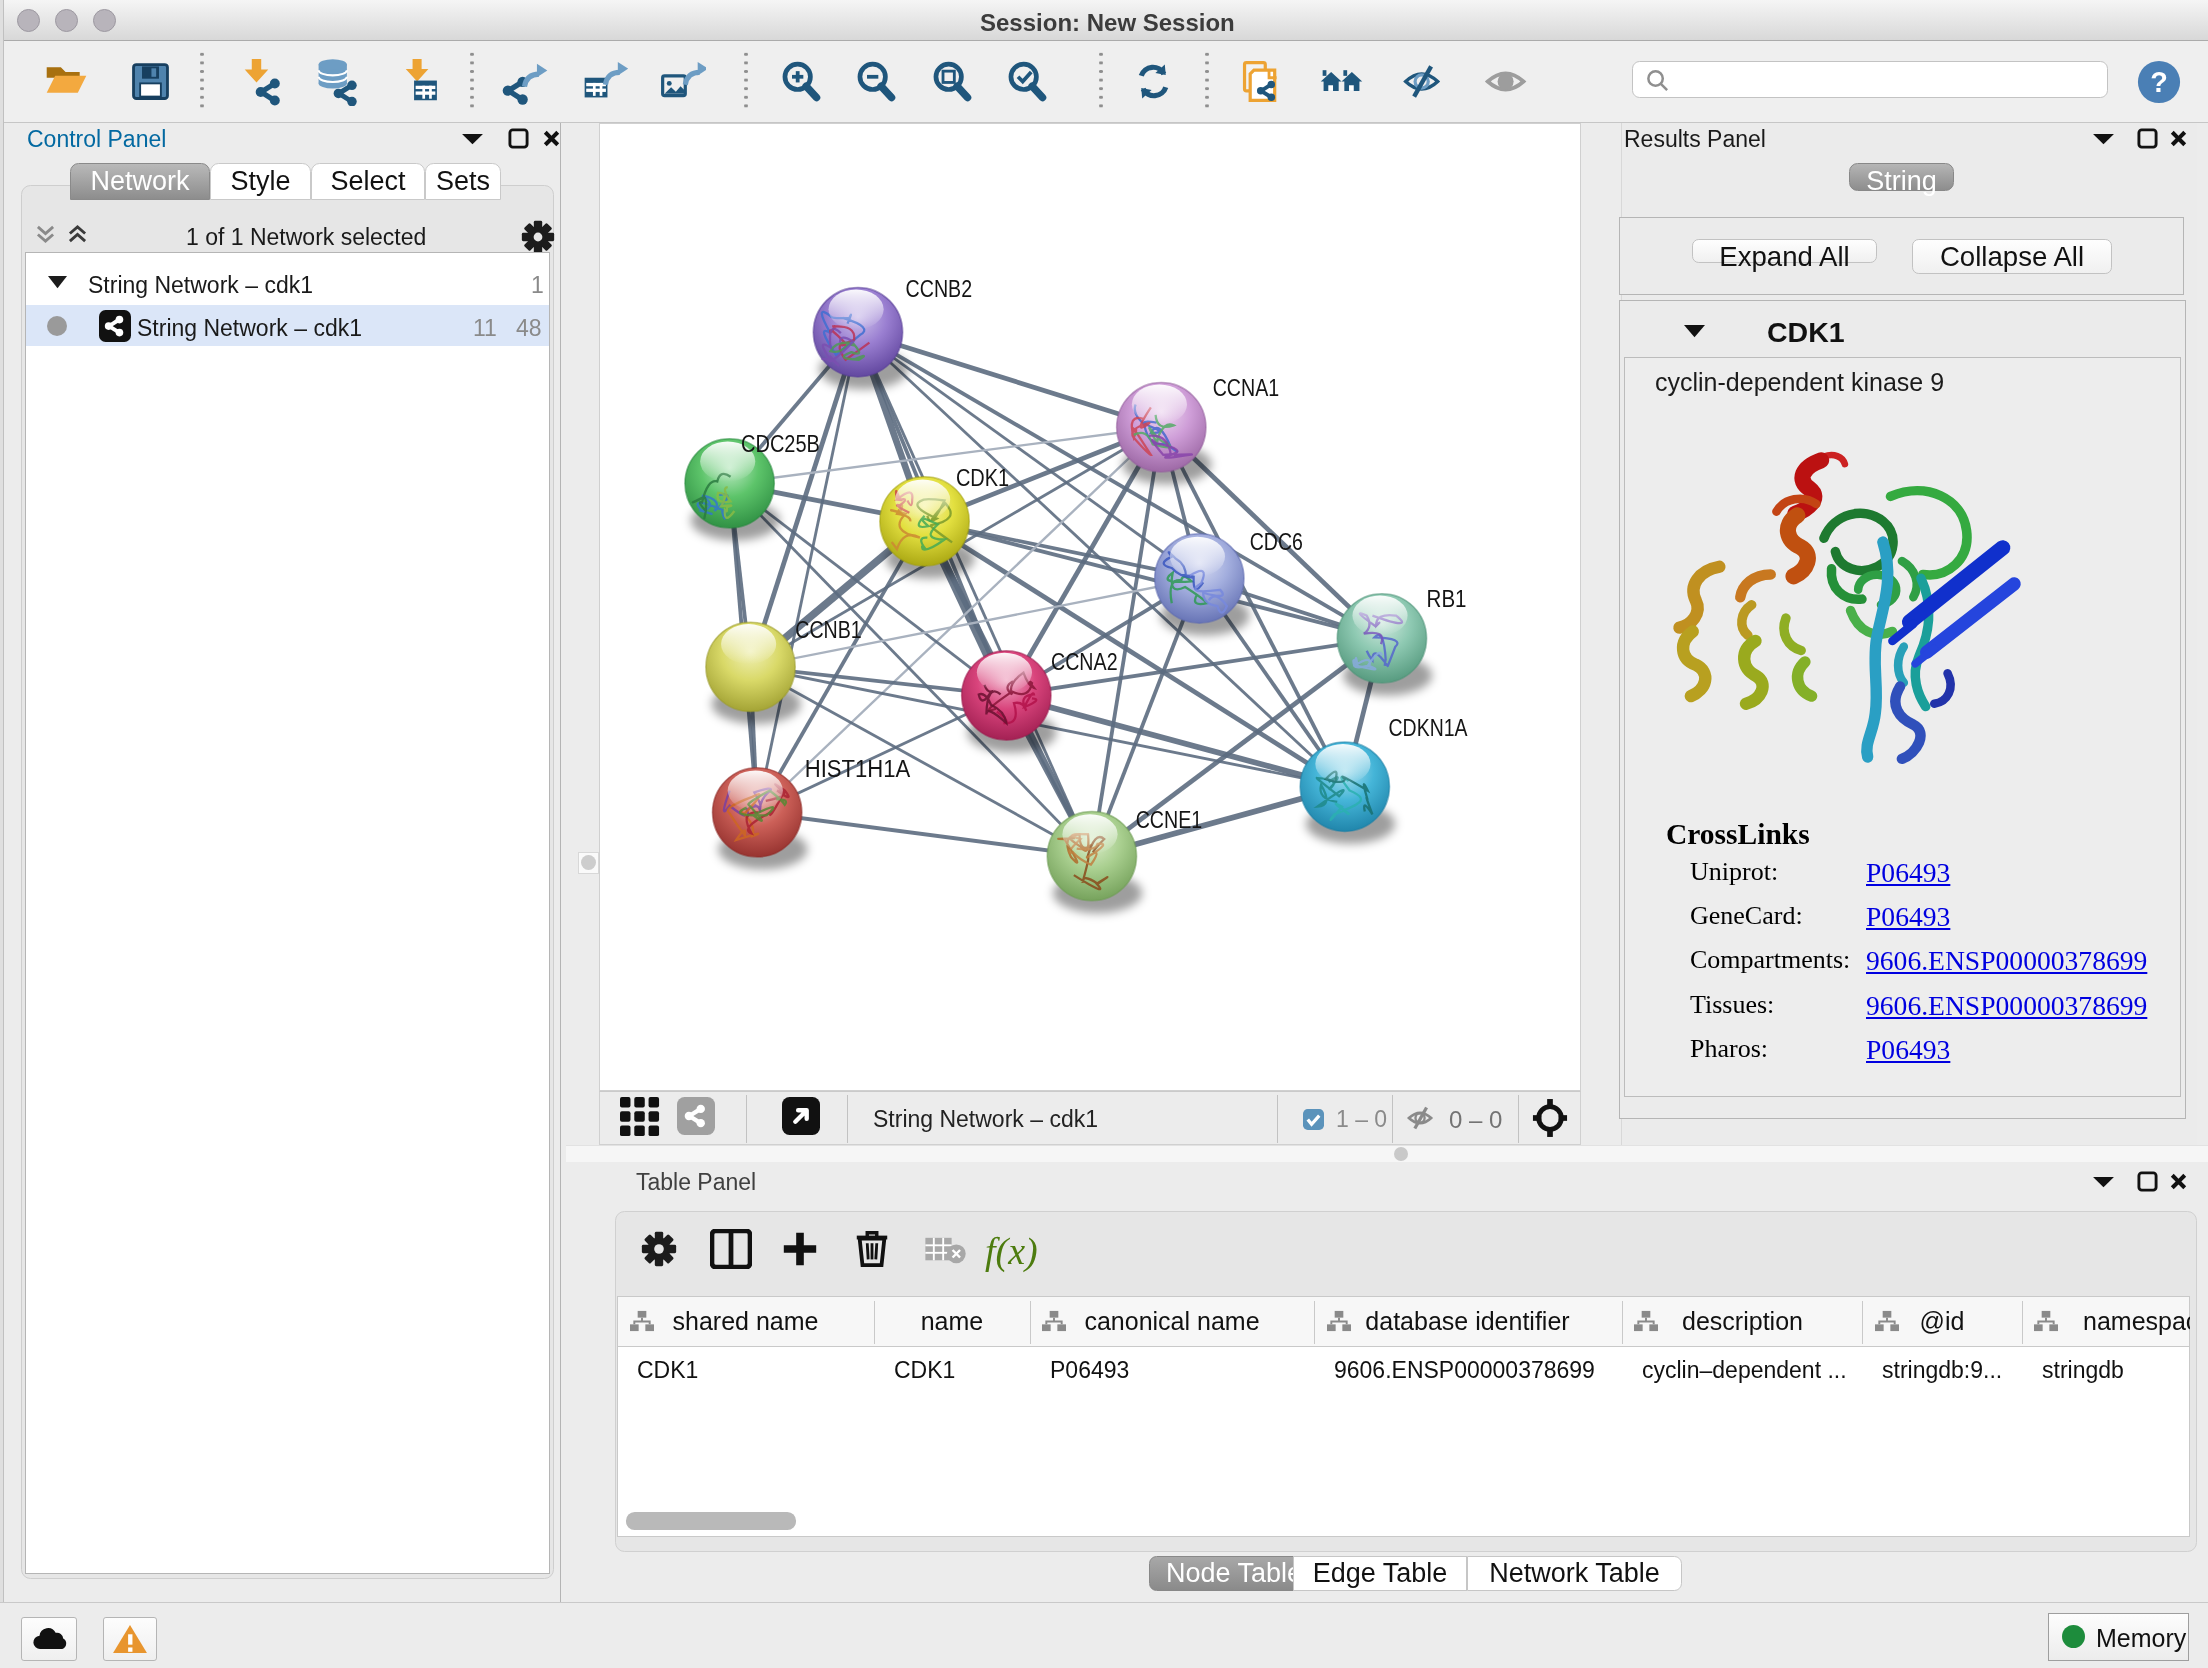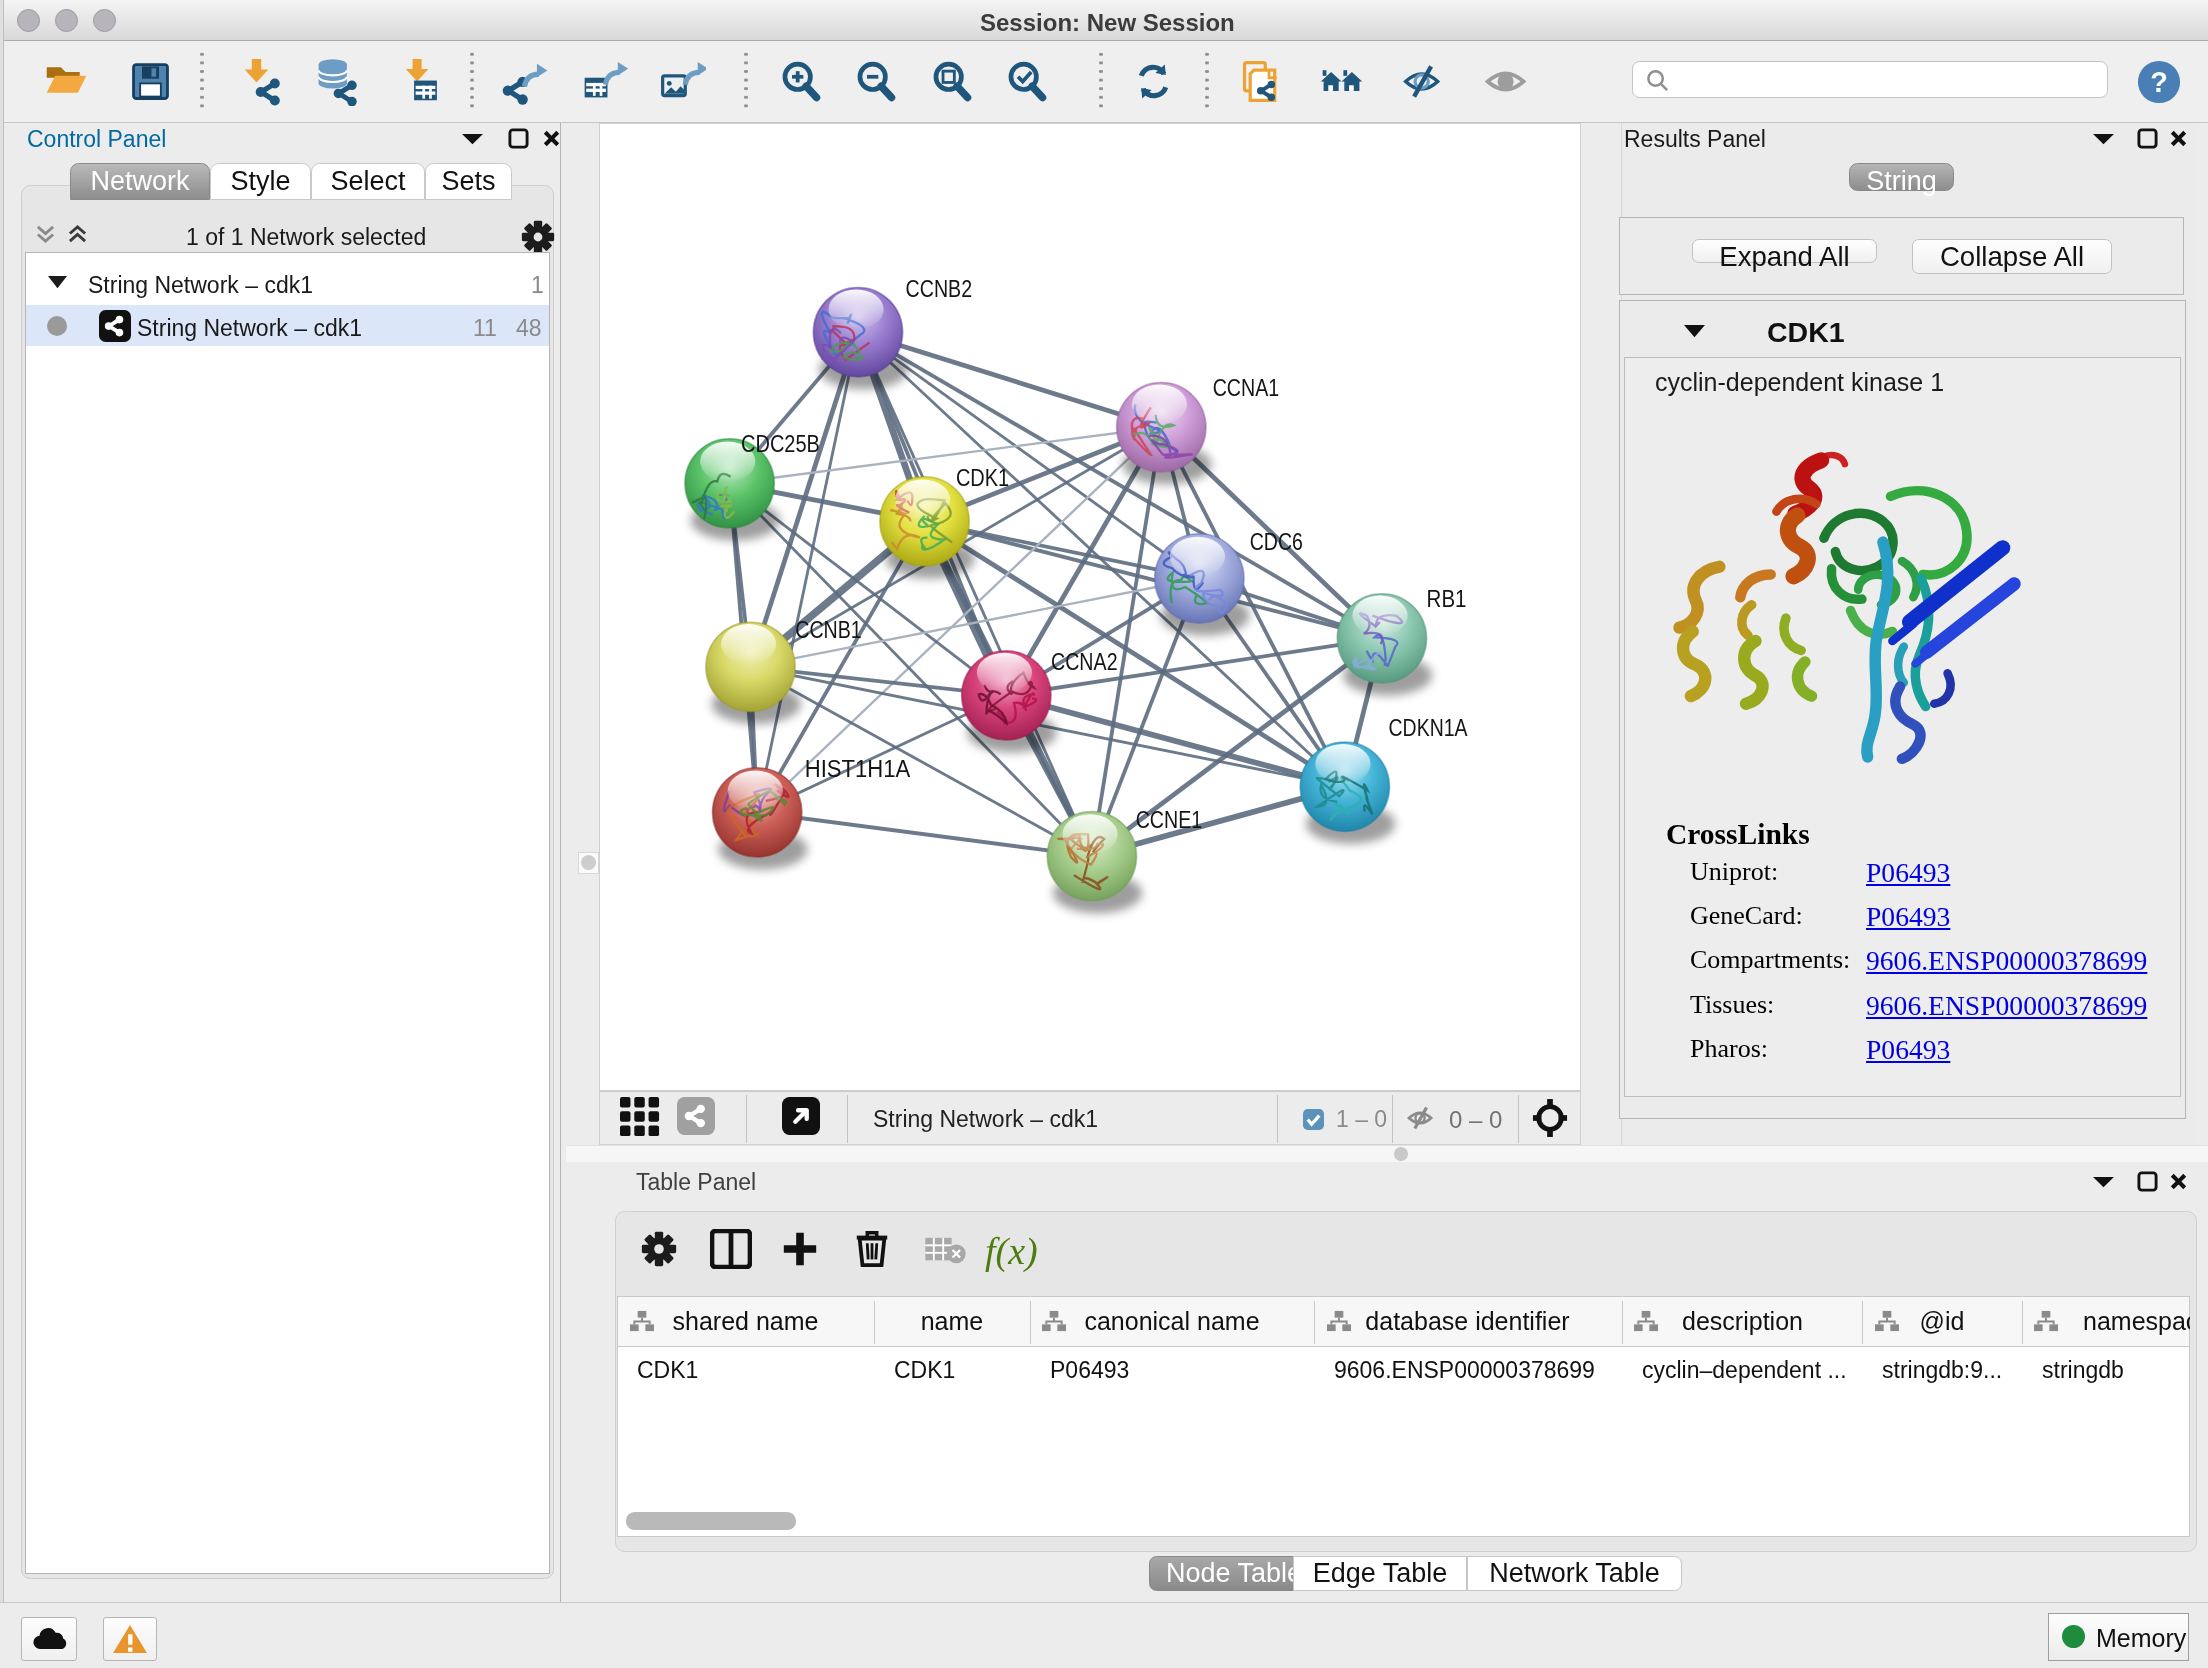--- a/index.html
+++ b/index.html
@@ -156,21 +156,21 @@
 <svg style="position:absolute;left:508px;top:128px" width="21" height="21" viewBox="0 0 22 22">
     <rect x="2" y="2" width="18" height="18" rx="3" fill="none" stroke="#111" stroke-width="3"></rect>
   </svg>
 <svg style="position:absolute;left:540px;top:127px" width="23" height="23" viewBox="0 0 24 24">
     <path d="M4,7 L7,4 L12,9 L17,4 L20,7 L15,12 L20,17 L17,20 L12,15 L7,20 L4,17 L9,12 Z" fill="#111"></path>
   </svg>
 <div style="position:absolute;left:21px;top:185px;width:533px;height:1394px;background:#e6e6e6;border:1px solid #cecece;border-radius:9.5px;"></div>
 <div style="position:absolute;left:70px;top:163px;width:140px;height:37px;border-radius:8.6px 8.6px 0 0;background:linear-gradient(#b9b9b9,#8d8d8d);color:#fff;border:1px solid #8a8a8a;font-size:27px;text-align:center;line-height:35px;font-family:'Liberation Sans',sans-serif;z-index:5;">Network</div>
 <div style="position:absolute;left:210px;top:163px;width:101px;height:37px;border-radius:8.6px 8.6px 0 0;background:#fff;color:#111;border:1px solid #c9c9c9;font-size:27px;text-align:center;line-height:35px;font-family:'Liberation Sans',sans-serif;z-index:5;">Style</div>
 <div style="position:absolute;left:311px;top:163px;width:114px;height:37px;border-radius:8.6px 8.6px 0 0;background:#ffffff;color:#111;border:1px solid #c9c9c9;font-size:27px;text-align:center;line-height:35px;font-family:'Liberation Sans',sans-serif;z-index:5;">Select</div>
-<div style="position:absolute;left:425px;top:163px;width:87px;height:37px;border-radius:8.6px 8.6px 0 0;background:#fff;color:#111;border:1px solid #c9c9c9;font-size:27px;text-align:center;line-height:35px;font-family:'Liberation Sans',sans-serif;z-index:5;">Sets</div>
+<div style="position:absolute;left:425px;top:163px;width:76px;height:37px;border-radius:8.6px 8.6px 0 0;background:#fff;color:#111;border:1px solid #c9c9c9;font-size:27px;text-align:center;line-height:35px;font-family:'Liberation Sans',sans-serif;z-index:5;">Sets</div>
 <svg style="position:absolute;left:36px;top:224px" width="19" height="20" viewBox="0 0 20 21">
     <path d="M2,3 l8,7 l8,-7 M2,11 l8,7 l8,-7" fill="none" stroke="#8a8a8a" stroke-width="3"></path>
   </svg>
 <svg style="position:absolute;left:68px;top:224px" width="19" height="20" viewBox="0 0 20 21">
     <path d="M2,10 l8,-7 l8,7 M2,18 l8,-7 l8,7" fill="none" stroke="#3a3a3a" stroke-width="3"></path>
   </svg>
 <div style="position:absolute;left:186px;top:224px;font-size:23px;color:#1a1a1a;font-weight:normal;font-family:'Liberation Sans',sans-serif;white-space:nowrap;">1 of 1 Network selected</div>
 <svg style="position:absolute;left:519px;top:218px" width="38" height="38" viewBox="0 0 40 40">
     <circle cx="20" cy="20" r="11" fill="#1c1c1c"></circle>
     <rect x="-4.4" y="-17" width="8.8" height="9" rx="1.5" fill="#1c1c1c" transform="translate(20,20) rotate(0)"></rect>
@@ -465,21 +465,21 @@
 <div style="position:absolute;left:1849px;top:163px;width:105px;height:28px;border-radius:8.6px;background:linear-gradient(#b5b5b5,#8d8d8d);border:1px solid #888;color:#fff;font-size:27px;text-align:center;line-height:34px;font-family:'Liberation Sans',sans-serif;">String</div>
 <div style="position:absolute;left:1619px;top:217px;width:565px;height:78px;border:1.9px solid #b5b5b5;background:#ebebeb;"></div>
 <div style="position:absolute;left:1692px;top:239px;width:185px;height:24px;background:linear-gradient(#fefefe,#f0f0f0);border:1px solid #c2c2c2;border-radius:6.7px;color:#111;font-size:27.6px;text-align:center;line-height:33px;font-family:'Liberation Sans',sans-serif;">Expand All</div>
 <div style="position:absolute;left:1912px;top:239px;width:200px;height:35px;background:linear-gradient(#fefefe,#f0f0f0);border:1px solid #c2c2c2;border-radius:6.7px;color:#111;font-size:27.6px;text-align:center;line-height:33px;font-family:'Liberation Sans',sans-serif;">Collapse All</div>
 <div style="position:absolute;left:1619px;top:300px;width:567px;height:819px;border:1.9px solid #b5b5b5;background:#ebebeb;"></div>
 <svg style="position:absolute;left:1683px;top:324px" width="23" height="14.3" viewBox="0 0 24 15">
     <polygon points="1,1 23,1 12,14" fill="#111"></polygon>
   </svg>
 <div style="position:absolute;left:1767px;top:316px;font-size:28.5px;color:#111;font-weight:bold;font-family:'Liberation Sans',sans-serif;white-space:nowrap;">CDK1</div>
 <div style="position:absolute;left:1624px;top:357px;width:557px;height:740px;border:1px solid #bcbcbc;background:#ededed;"></div>
-<div style="position:absolute;left:1655px;top:368px;font-size:25px;color:#1b1b1b;font-weight:normal;font-family:'Liberation Sans',sans-serif;white-space:nowrap;">cyclin-dependent kinase 1</div>
+<div style="position:absolute;left:1655px;top:368px;font-size:25px;color:#1b1b1b;font-weight:normal;font-family:'Liberation Sans',sans-serif;white-space:nowrap;">cyclin-dependent kinase 9</div>
 <svg style="position:absolute;left:1664px;top:447px" width="376" height="328" viewBox="0 0 395 345">
     <g fill="none" stroke-linecap="round">
       <path d="M168,10 c10,-4 20,0 22,8" stroke="#cc2222" stroke-width="7"></path>
       <path d="M165,14 c-20,7 -26,21 -12,30 c13,10 -3,22 -15,26" stroke="#bb1111" stroke-width="17"></path>
       <path d="M140,72 c-16,10 -11,27 3,33 c15,8 7,25 -7,31" stroke="#c05010" stroke-width="17"></path>
       <path d="M112,134 c-18,0 -30,11 -32,24" stroke="#c87820" stroke-width="11"></path>
       <path d="M160,60 c-14,-10 -34,-6 -42,8" stroke="#c34414" stroke-width="9"></path>
       <path d="M58,126 c-22,4 -32,20 -25,35 c7,14 -5,27 -17,29" stroke="#c09020" stroke-width="13"></path>
       <path d="M30,194 c-15,11 -13,29 3,35 c17,8 11,27 -5,33" stroke="#b8a020" stroke-width="13"></path>
       <path d="M92,166 c-12,8 -14,24 -4,32" stroke="#bb9a22" stroke-width="10"></path>

